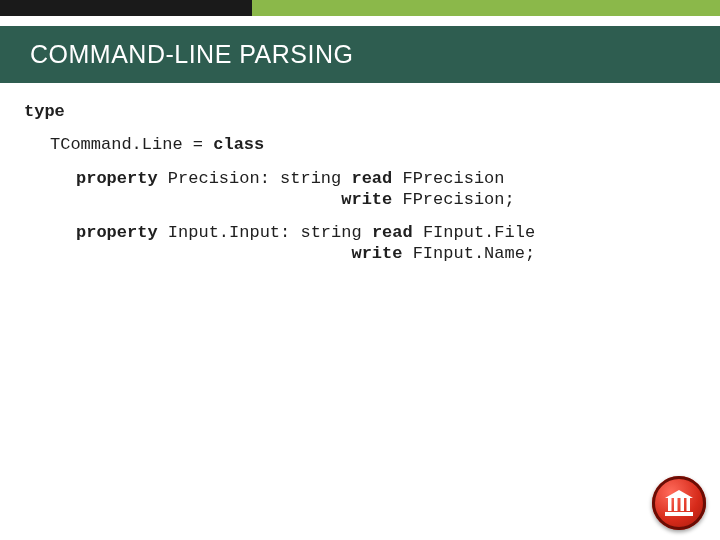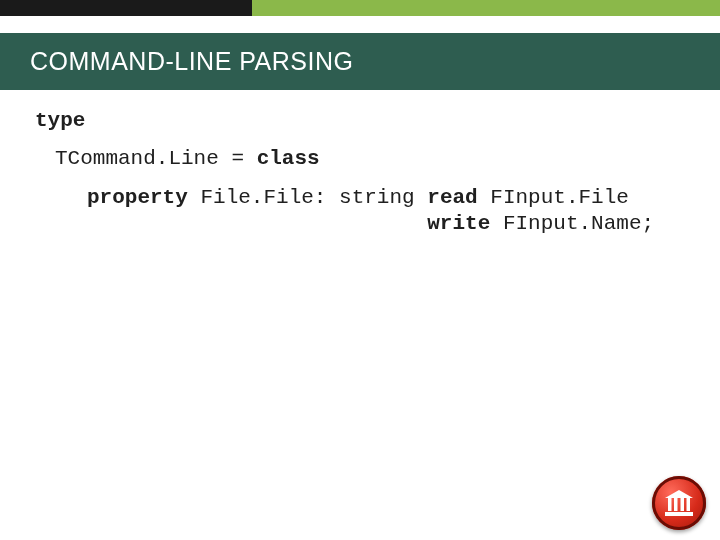--- a/index.html
+++ b/index.html
@@ -20,37 +20,37 @@
     background: #1a1a1a;
   }
   .bar-right {
     width: 65%;
     background: #8bb84a;
   }
   .title-bar {
     background: #2e5d50;
     color: #ffffff;
     padding: 14px 30px;
-    margin-top: 17px;
+    margin-top: 10px;
   }
   .title-bar h1 {
     font-size: 25px;
     font-weight: 400;
     letter-spacing: 0.5px;
   }
   .code-area {
-    padding: 18px 40px 0 35px;
+    padding: 18px 40px 0 24px;
     font-family: Consolas, "Courier New", monospace;
-    font-size: 21px;
+    font-size: 17px;
     line-height: 1.25;
     color: #202020;
   }
   .kw { font-weight: bold; }
   .lvl0 { margin-bottom: 12px; }
-  .lvl1 { margin-left: 20px; margin-bottom: 12px; }
+  .lvl1 { margin-left: 26px; margin-bottom: 12px; }
   .lvl2 { margin-left: 52px; margin-bottom: 12px; }
   .nowrap { white-space: pre; }
   .badge {
     position: absolute;
     right: 14px;
     bottom: 10px;
     width: 54px;
     height: 54px;
   }
   .badge .outer {
@@ -81,23 +81,25 @@
   <h1>COMMAND-LINE PARSING</h1>
 </div>
 
 <div class="code-area">
   <div class="lvl0 nowrap"><span class="kw">type</span></div>
 
   <div class="lvl1 nowrap"><span>TCommand.Line = </span><span class="kw">class</span></div>
 
 
 
+  <div class="lvl2 nowrap"><span class="kw">property</span><span> Precision: string </span><span class="kw">read</span><span> FPrecision
+                          </span><span class="kw">write</span><span> FPrecision;</span></div>
 
 
-  <div class="lvl2 nowrap"><span class="kw">property</span><span> File.File: string </span><span class="kw">read</span><span> FInput.File
+  <div class="lvl2 nowrap"><span class="kw">property</span><span> Input.Input: string </span><span class="kw">read</span><span> FInput.File
                            </span><span class="kw">write</span><span> FInput.Name;</span></div>
 </div>
 
 <div class="badge">
   <div class="outer">
     <div class="inner">
       <svg viewBox="0 0 30 28" width="30" height="28">
         <polygon points="15,1 29,9 1,9" fill="#ffffff"></polygon>
         <rect x="4" y="9" width="3.5" height="13" fill="#ffffff"></rect>
         <rect x="10" y="9" width="3.5" height="13" fill="#ffffff"></rect>

